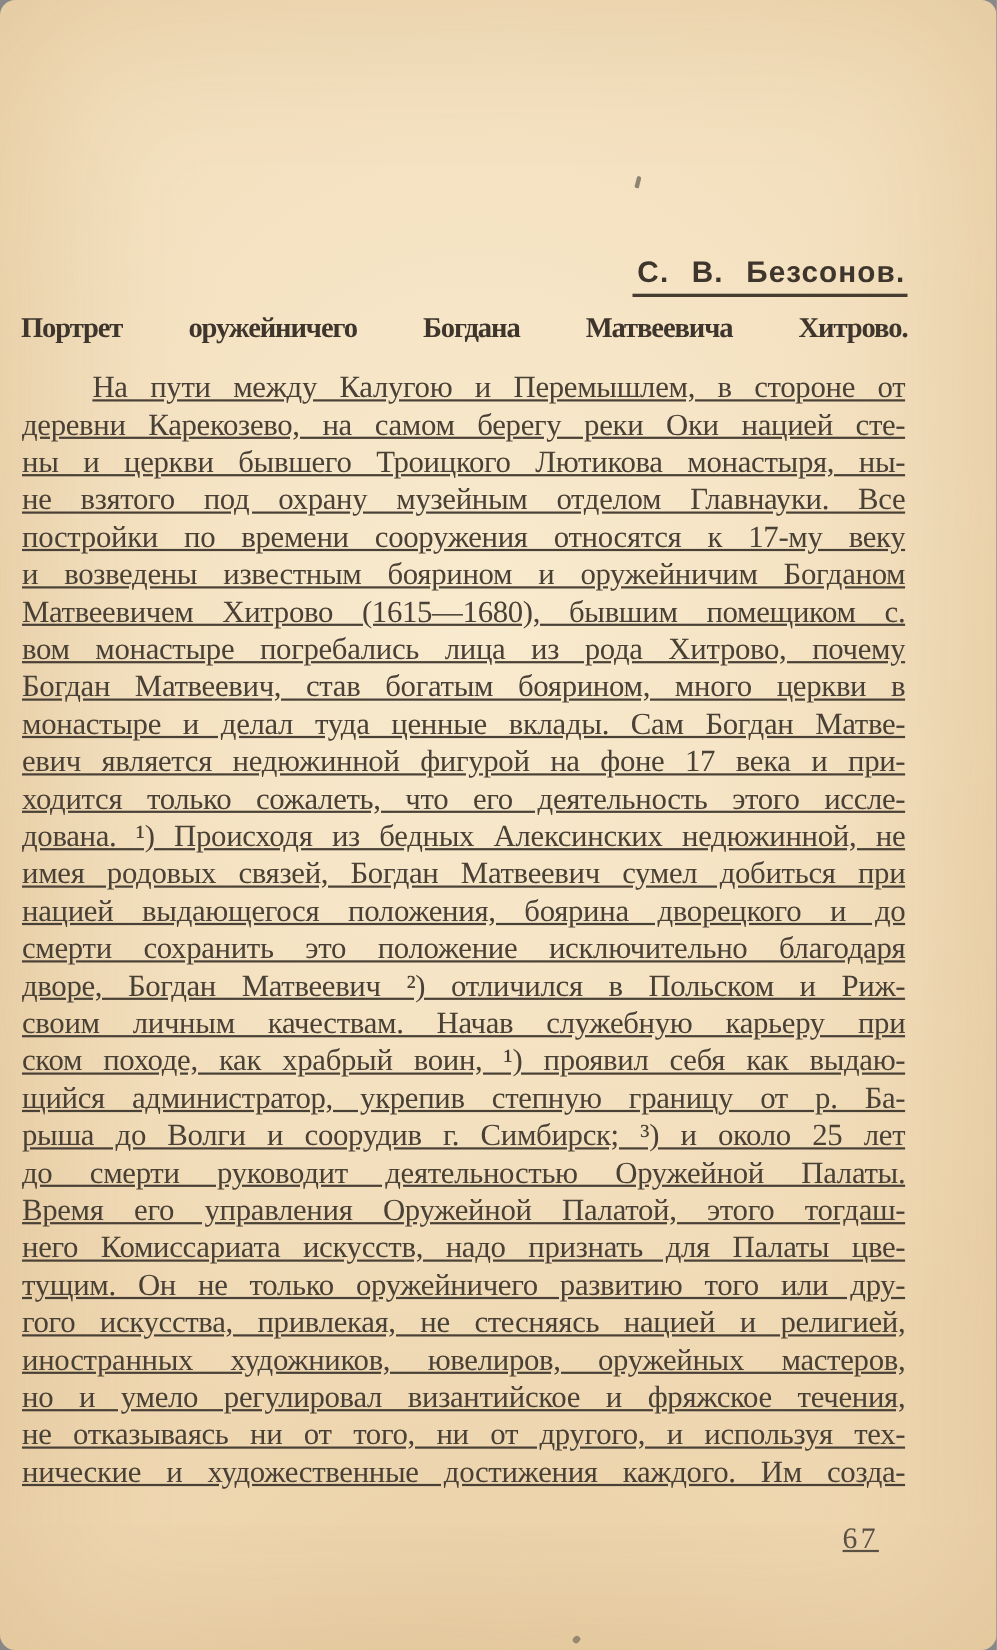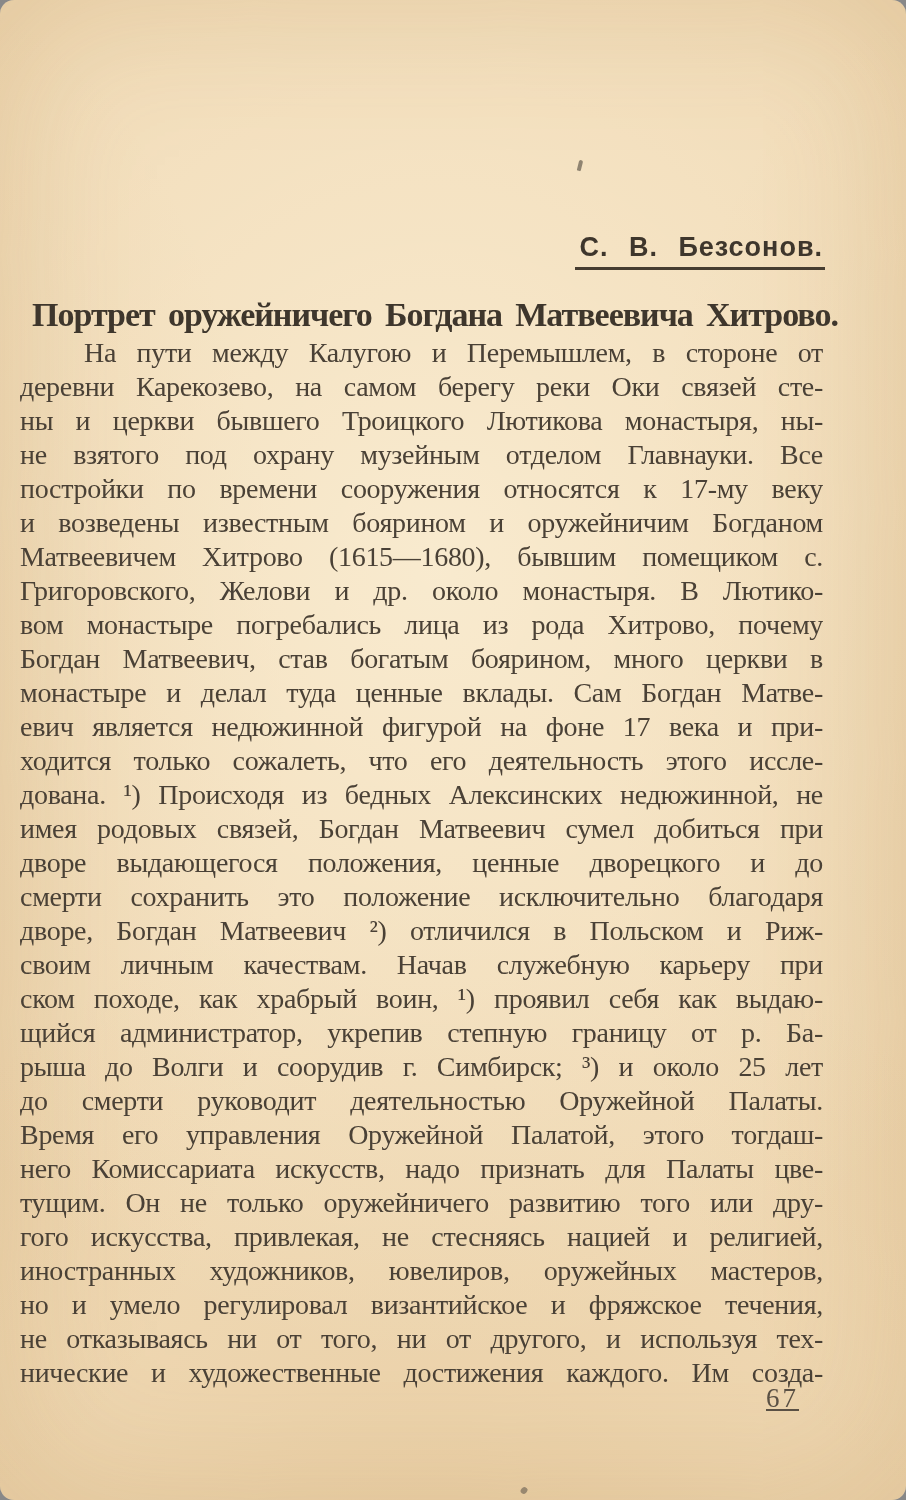--- a/index.html
+++ b/index.html
@@ -31,41 +31,42 @@
     font-size: 27px;
     letter-spacing: 1px;
     word-spacing: 12px;
     color: #3e362c;
     border-bottom: 3px solid #463d31;
     padding: 0 2px 4px 4px;
   }
   .title {
     position: absolute;
     top: 282px; left: 18px; width: 806px;
-    margin: 14px;
-    font-size: 34px;
+    margin: 1px;
+    font-size: 26px;
     font-weight: bold;
     letter-spacing: -1px;
     color: #3e362c;
     text-align: justify;
     text-align-last: justify;
   }
   .body-text {
     position: absolute;
     top: 336px; left: 20px; width: 803px;
     font-size: 28px;
     letter-spacing: -0.3px;
   }
   .line {
     height: 34px;
     line-height: 34px;
     overflow: hidden;
     text-align: justify;
     text-align-last: justify;
     white-space: nowrap;
+    text-decoration: underline;
   }
   .line.indent { text-indent: 64px; }
   .pagenum {
     position: absolute;
     top: 1383px; left: 766px;
     font-size: 27px;
     letter-spacing: 3px;
     color: #5a5044;
     text-decoration: underline;
   }
@@ -91,35 +92,34 @@
   <span class="speck speck-top"></span>
 
   <div class="author">
     <span class="author-inner">С.  В.  Безсонов.</span>
   </div>
 
   <h1 class="title">Портрет оружейничего Богдана Матвеевича Хитрово.</h1>
 
   <div class="body-text">
     <div class="line indent">На пути между Калугою и Перемышлем, в стороне от</div>
-    <div class="line">деревни Карекозево, на самом берегу реки Оки связей сте-</div>
+    <div class="line">деревни Карекозево, на самом берегу реки Оки нацией сте-</div>
     <div class="line">ны и церкви бывшего Троицкого Лютикова монастыря, ны-</div>
     <div class="line">не взятого под охрану музейным отделом Главнауки. Все</div>
     <div class="line">постройки по времени сооружения относятся к 17-му веку</div>
     <div class="line">и возведены известным боярином и оружейничим Богданом</div>
     <div class="line">Матвеевичем Хитрово (1615—1680), бывшим помещиком с.</div>
-    <div class="line">Григоровского, Желови и др. около монастыря. В Лютико-</div>
     <div class="line">вом монастыре погребались лица из рода Хитрово, почему</div>
     <div class="line">Богдан Матвеевич, став богатым боярином, много церкви в</div>
     <div class="line">монастыре и делал туда ценные вклады. Сам Богдан Матве-</div>
     <div class="line">евич является недюжинной фигурой на фоне 17 века и при-</div>
     <div class="line">ходится только сожалеть, что его деятельность этого иссле-</div>
     <div class="line">дована. ¹) Происходя из бедных Алексинских недюжинной, не</div>
     <div class="line">имея родовых связей, Богдан Матвеевич сумел добиться при</div>
-    <div class="line">дворе выдающегося положения, ценные дворецкого и до</div>
+    <div class="line">нацией выдающегося положения, боярина дворецкого и до</div>
     <div class="line">смерти сохранить это положение исключительно благодаря</div>
     <div class="line">дворе, Богдан Матвеевич ²) отличился в Польском и Риж-</div>
     <div class="line">своим личным качествам. Начав служебную карьеру при</div>
     <div class="line">ском походе, как храбрый воин, ¹) проявил себя как выдаю-</div>
     <div class="line">щийся администратор, укрепив степную границу от р. Ба-</div>
     <div class="line">рыша до Волги и соорудив г. Симбирск; ³) и около 25 лет</div>
     <div class="line">до смерти руководит деятельностью Оружейной Палаты.</div>
     <div class="line">Время его управления Оружейной Палатой, этого тогдаш-</div>
     <div class="line">него Комиссариата искусств, надо признать для Палаты цве-</div>
     <div class="line">тущим. Он не только оружейничего развитию того или дру-</div>

